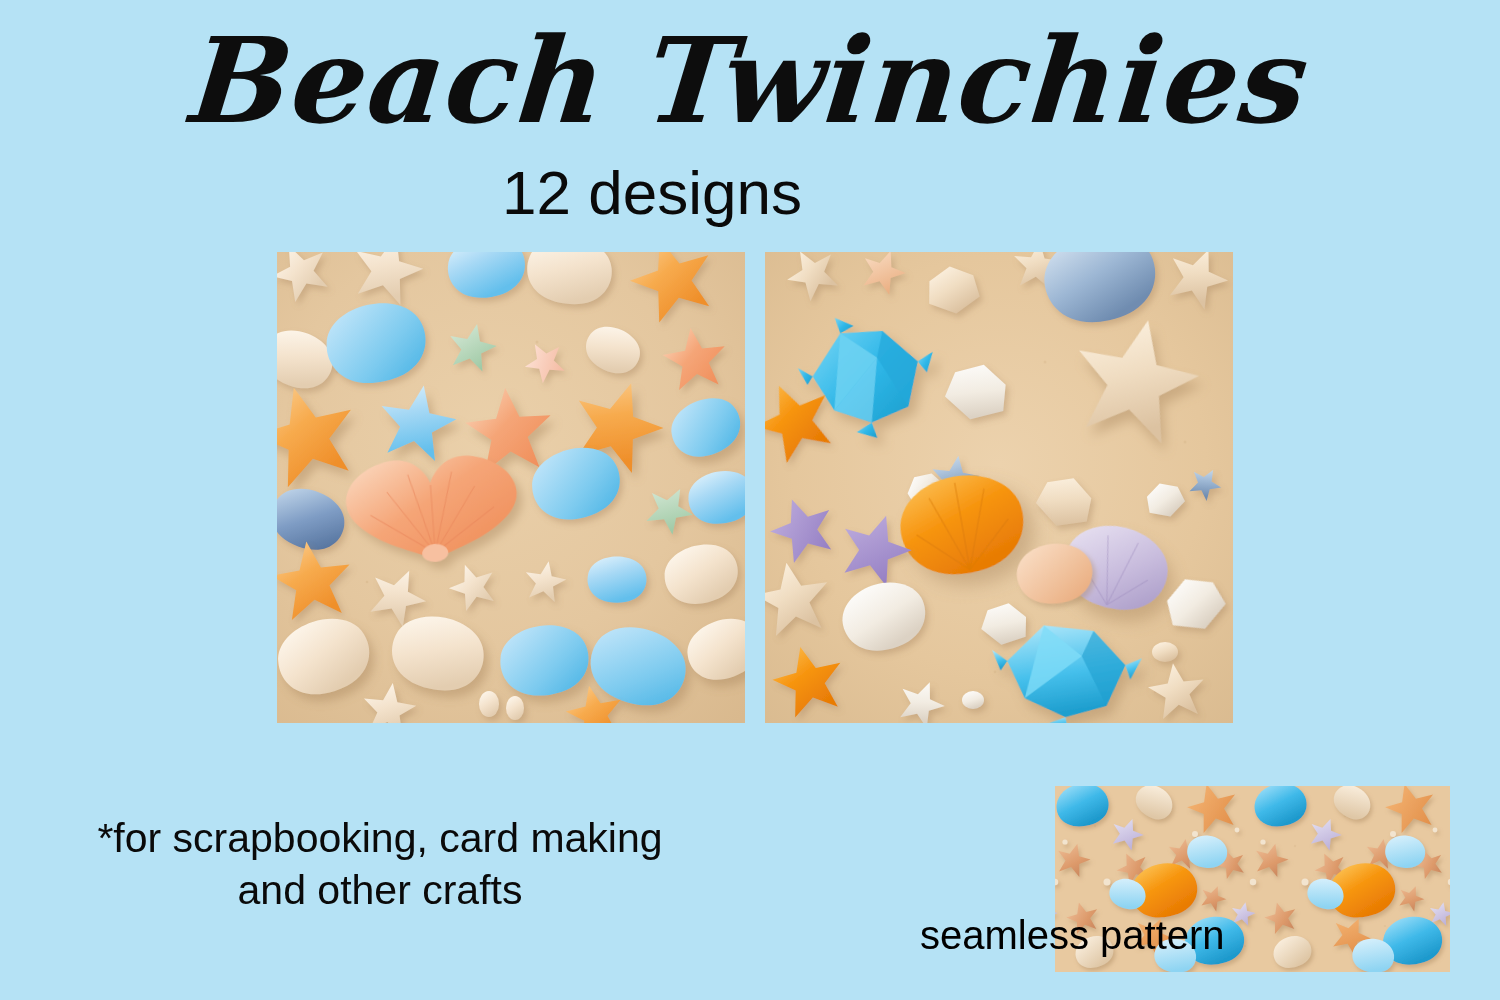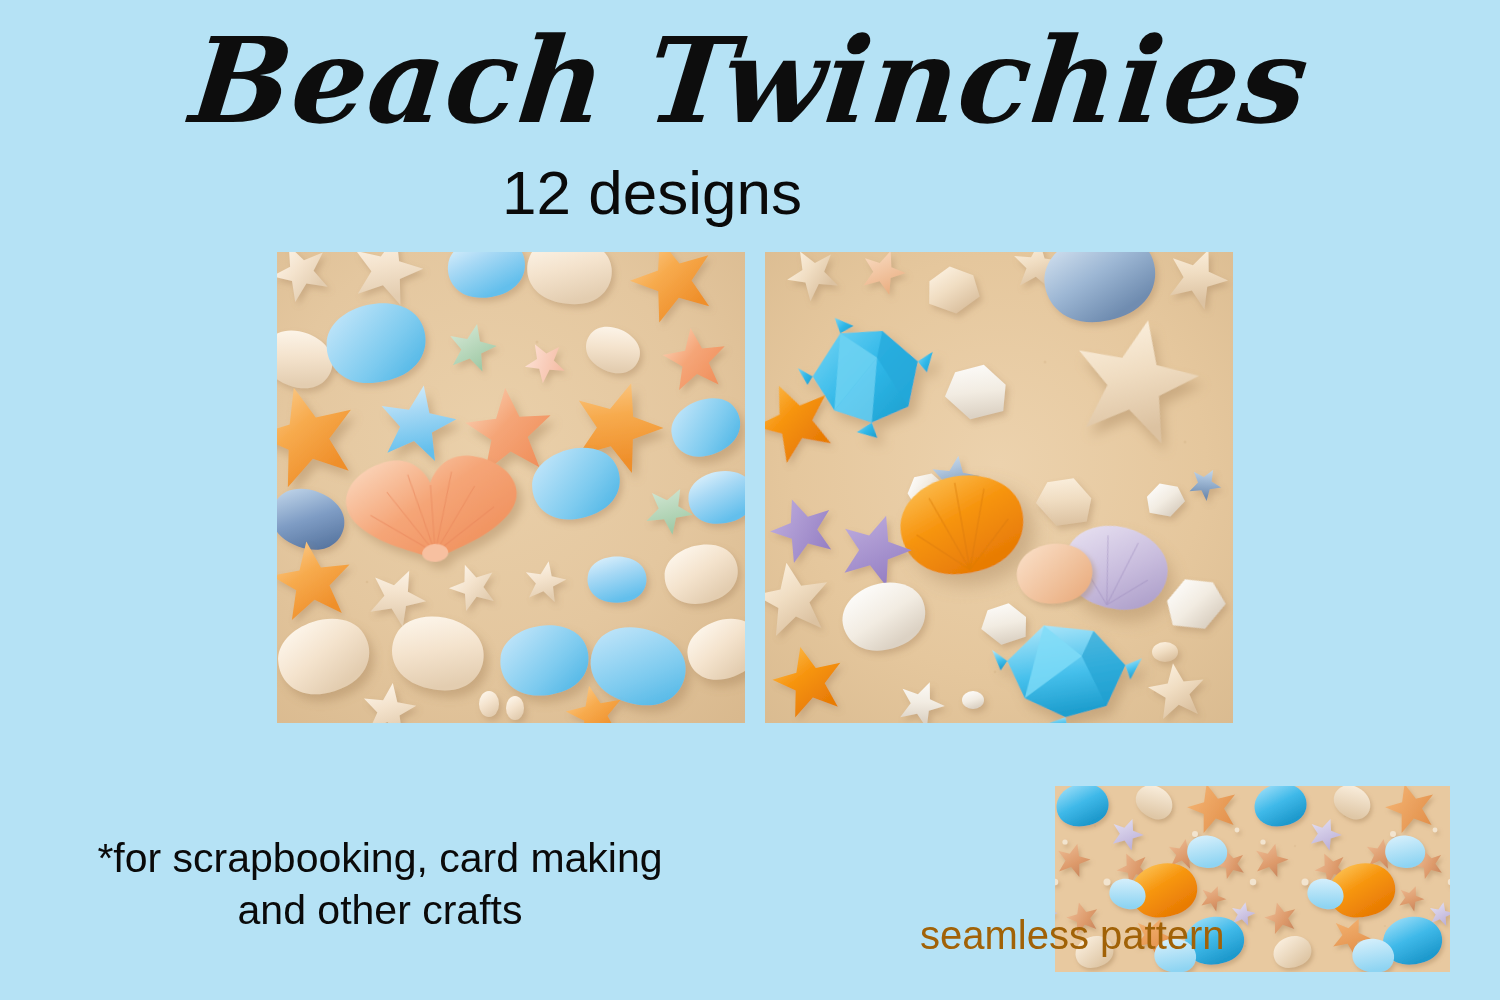--- a/index.html
+++ b/index.html
@@ -54,21 +54,21 @@
     background: #e8c9a0;
   }
   #panel-left  { left: 277px; top: 252px; width: 468px; height: 471px; }
   #panel-right { left: 765px; top: 252px; width: 468px; height: 471px; }
   .panel svg, #swatch svg { display: block; width: 100%; height: 100%; }
 
   
   #footnote {
     position: absolute;
     left: 80px;
-    top: 832px;
+    top: 812px;
     width: 600px;
     text-align: center;
     font-family: "Liberation Sans", sans-serif;
     font-size: 41px;
     line-height: 1.28;
     color: #0a0a0a;
   }
   #footnote .l2 { display: block; }
 
   
@@ -81,21 +81,21 @@
     overflow: hidden;
     background: #e8c9a0;
   }
   #swatch-label {
     position: absolute;
     left: 920px;
     top: 915px;
     font-family: "Liberation Sans", sans-serif;
     font-size: 40px;
     line-height: 1.0;
-    color: #a16207;
+    color: #000000;
     white-space: nowrap;
     z-index: 5;
   }
 </style>
 </head>
 <body style="background: rgb(181, 226, 245);">
 
 <div id="page" style="background: rgb(181, 226, 245);">
 
   <div id="title">Beach Twinchies</div>

